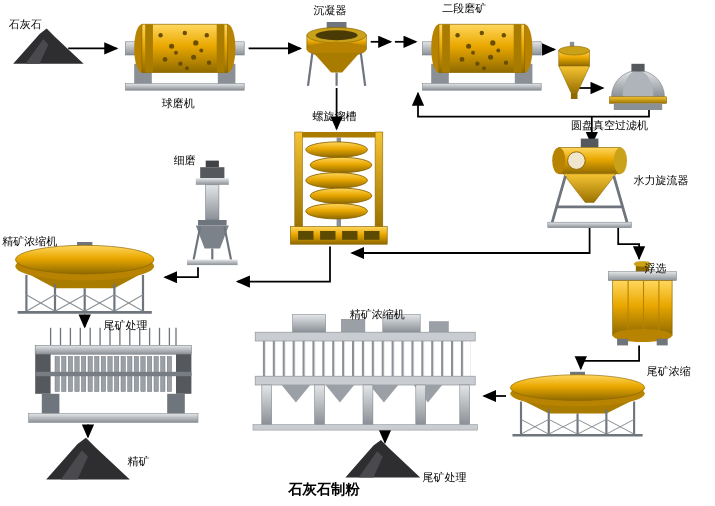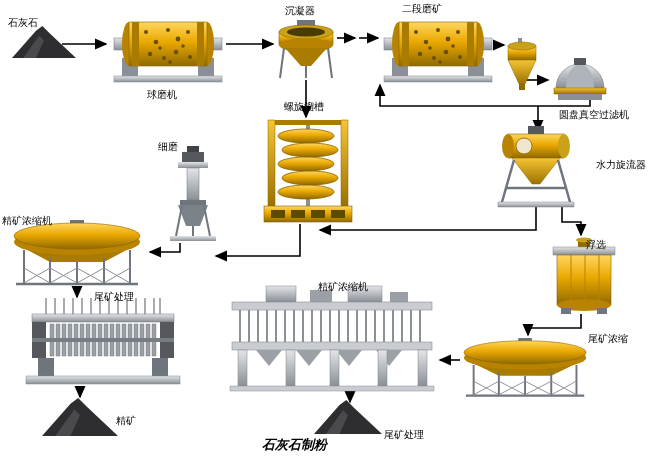--- a/index.html
+++ b/index.html
@@ -10,21 +10,20 @@
     overflow:hidden;
   }
   .layer{position:absolute;left:0;top:0;}
   .lbl{
     position:absolute;font-size:10px;line-height:14px;color:var(--text,#000);
     white-space:nowrap;
   }
   .title{
     position:absolute;font-size:13px;font-weight:700;color:var(--text,#000);
     white-space:nowrap;
-    font-style:italic;
   }
 </style>
 </head>
 <body>
 
 <div class="canvas">
 
   <svg class="layer" width="650" height="460" viewBox="0 0 650 460">
     <defs>
       <linearGradient id="gGoldV" x1="0" y1="0" x2="0" y2="1">
@@ -302,23 +301,23 @@
 
     <use href="#sym-pile" transform="translate(42,398) scale(0.95)"></use>
 
     <use href="#sym-pile" transform="translate(314,400) scale(0.85)"></use>
   </svg>
 
   <div class="lbl" style="left:8px;top:16px">石灰石</div>
   <div class="lbl" style="left:147px;top:88px">球磨机</div>
   <div class="lbl" style="left:285px;top:4px">沉凝器</div>
   <div class="lbl" style="left:402px;top:2px">二段磨矿</div>
-  <div class="lbl" style="left:559px;top:108px">圆盘真空过滤机</div>
+  <div class="lbl" style="left:519px;top:108px">圆盘真空过滤机</div>
   <div class="lbl" style="left:284px;top:100px">螺旋溜槽</div>
-  <div class="lbl" style="left:596px;top:158px">水力旋流器</div>
+  <div class="lbl" style="left:576px;top:158px">水力旋流器</div>
   <div class="lbl" style="left:158px;top:140px">细磨</div>
   <div class="lbl" style="left:2px;top:214px">精矿浓缩机</div>
   <div class="lbl" style="left:586px;top:238px">浮选</div>
   <div class="lbl" style="left:94px;top:290px">尾矿处理</div>
   <div class="lbl" style="left:318px;top:280px">精矿浓缩机</div>
   <div class="lbl" style="left:588px;top:332px">尾矿浓缩</div>
   <div class="lbl" style="left:116px;top:414px">精矿</div>
   <div class="lbl" style="left:384px;top:428px">尾矿处理</div>
   <div class="title" style="left:262px;top:436px">石灰石制粉</div>
 

